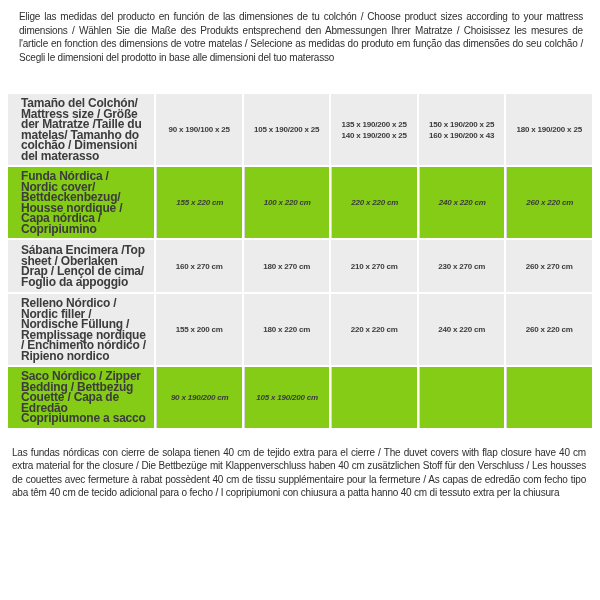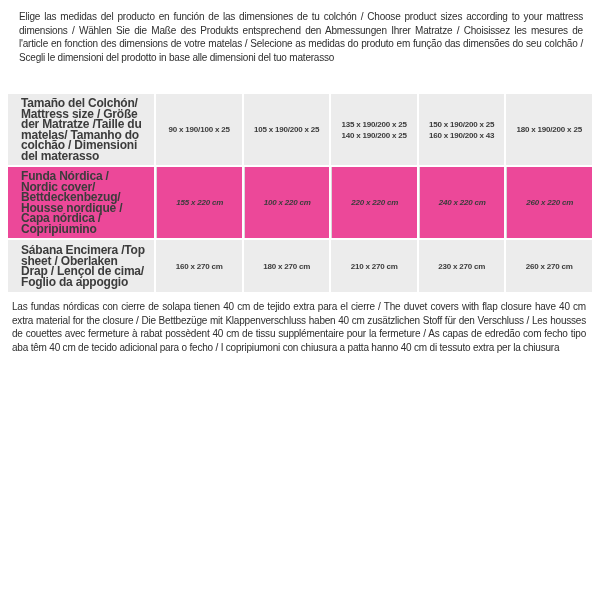--- a/index.html
+++ b/index.html
@@ -23,42 +23,42 @@
     color:var(--note-text);
     letter-spacing:-0.2px;
   }
   .header-note{
     margin:10px 17px 28px 19px;
     font-size:10px;
     font-weight:400;
     line-height:13.5px;
   }
   .footer-note{
-    margin:6px 14px 0 12px;
+    margin:16px 14px 0 12px;
     font-size:10px;
     font-weight:400;
     line-height:13.5px;
   }
   table.size-table{
     width:588px;
     margin:0 auto;
     border-collapse:separate;
     border-spacing:2px 2px;
     table-layout:fixed;
   }
   col.c-label{width:25.5%;}
   col.c-val{width:14.9%;}
   td{
     vertical-align:middle;
     font-size:8px;
     font-weight:700;
     color:var(--table-text);
     letter-spacing:-0.2px;
     padding:4px 3px;
-    background:#ec4899;
+    background:#84cc16;
   }
   tr.alt td{background:var(--row-alt);}
   tr:not(.alt) td + td{border-left:1px solid var(--divider);font-style:italic;}
   td.label-cell{
     text-align:left;
     padding-left:13px;
     padding-right:8px;
     font-size:12px;
     line-height:10.5px;
   }
@@ -110,16 +110,32 @@
       <td class="value-cell">260 x 220 cm</td>
     </tr>
     <tr class="alt r3">
       <td class="label-cell">Sábana Encimera /Top sheet / Oberlaken Drap / Lençol de cima/ Foglio da appoggio</td>
       <td class="value-cell">160 x 270 cm</td>
       <td class="value-cell">180 x 270 cm</td>
       <td class="value-cell">210 x 270 cm</td>
       <td class="value-cell">230 x 270 cm</td>
       <td class="value-cell">260 x 270 cm</td>
     </tr>
+    <tr class="alt r5">
+      <td class="label-cell">Relleno Nórdico / Nordic filler / Nordische Füllung / Remplissage nordique / Enchimento nórdico / Ripieno nordico</td>
+      <td class="value-cell">155 x 200 cm</td>
+      <td class="value-cell">180 x 220 cm</td>
+      <td class="value-cell">220 x 220 cm</td>
+      <td class="value-cell">240 x 220 cm</td>
+      <td class="value-cell">260 x 220 cm</td>
+    </tr>
+    <tr class="r8">
+      <td class="label-cell">Saco Nórdico / Zipper Bedding / Bettbezug Couette / Capa de Edredão Copripiumone a sacco</td>
+      <td class="value-cell">90 x 190/200 cm</td>
+      <td class="value-cell">105 x 190/200 cm</td>
+      <td class="value-cell"></td>
+      <td class="value-cell"></td>
+      <td class="value-cell"></td>
+    </tr>
   </tbody>
 </table>
 
 <p class="note footer-note">Las fundas nórdicas con cierre de solapa tienen 40 cm de tejido extra para el cierre / The duvet covers with flap closure have 40 cm extra material for the closure / Die Bettbezüge mit Klappenverschluss haben 40 cm zusätzlichen Stoff für den Verschluss / Les housses de couettes avec fermeture à rabat possèdent 40 cm de tissu supplémentaire pour la fermeture / As capas de edredão com fecho tipo aba têm 40 cm de tecido adicional para o fecho / I copripiumoni con chiusura a patta hanno 40 cm di tessuto extra per la chiusura</p>
 
 </body></html>

